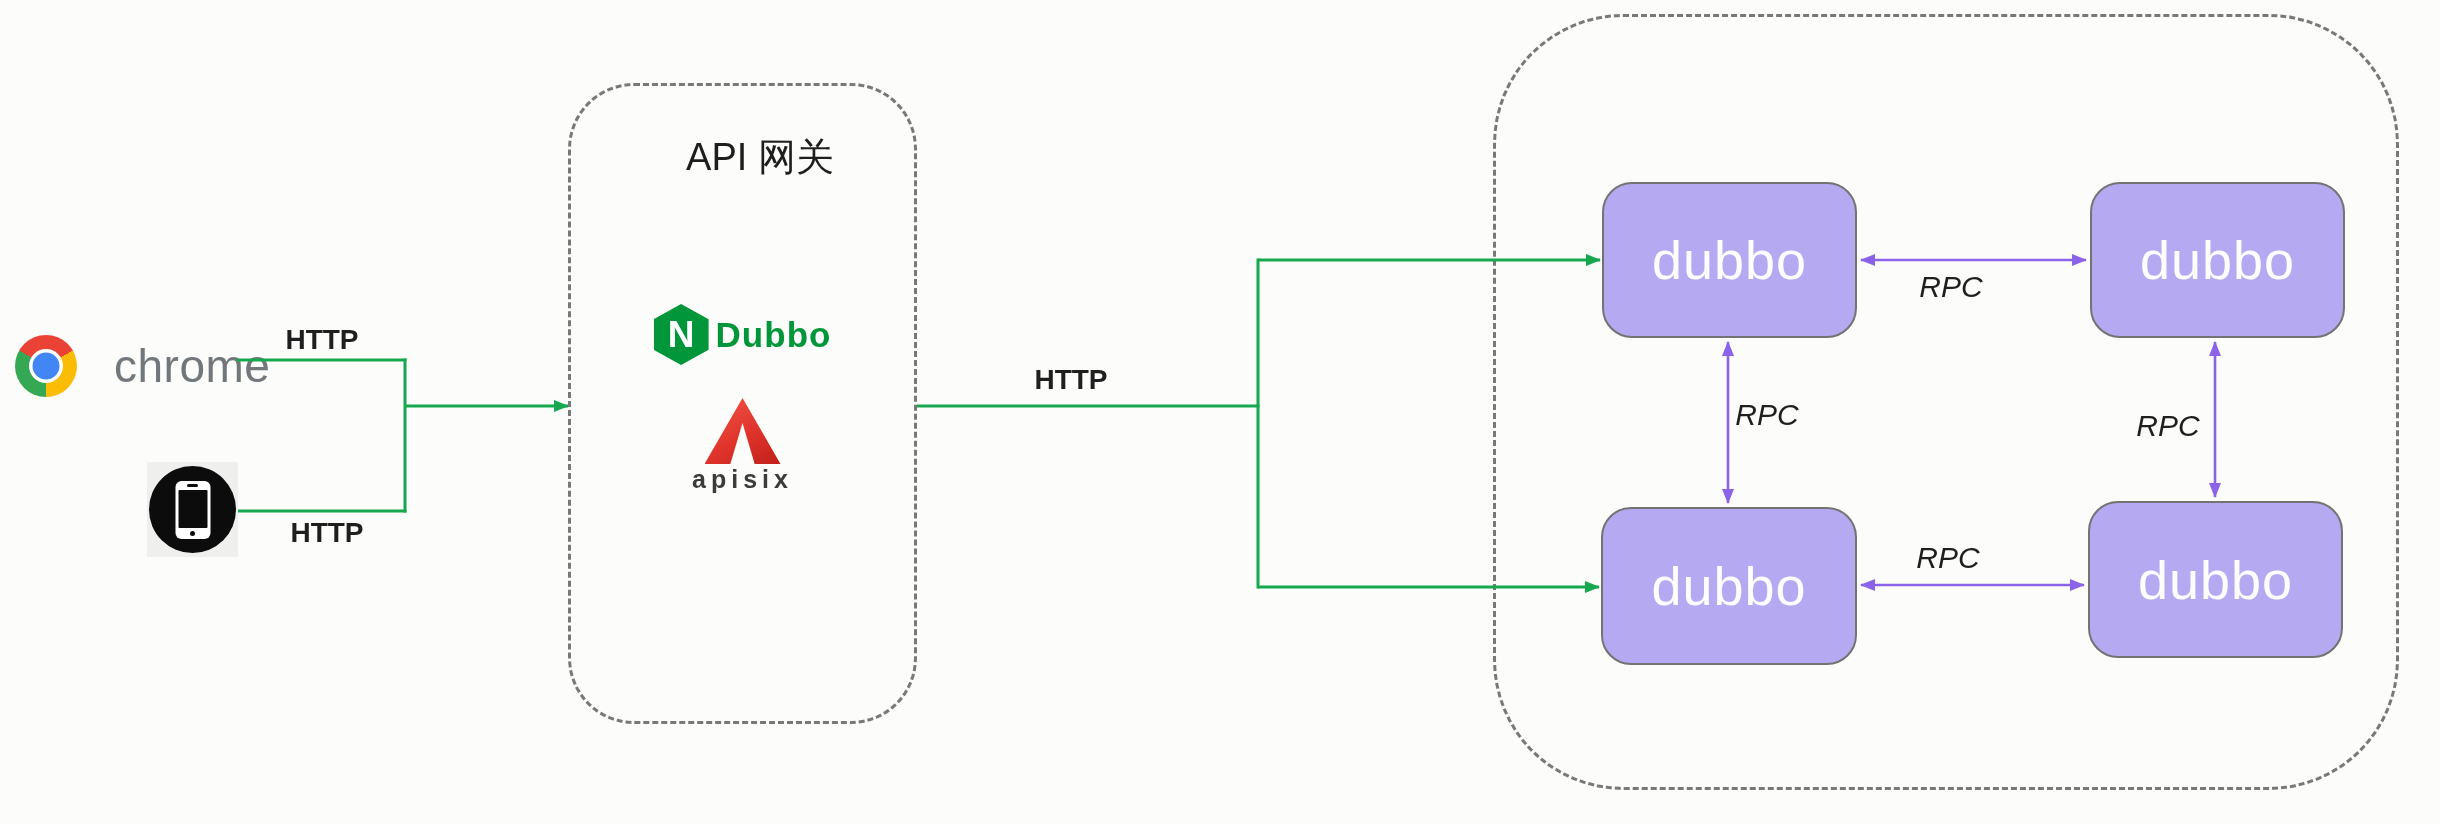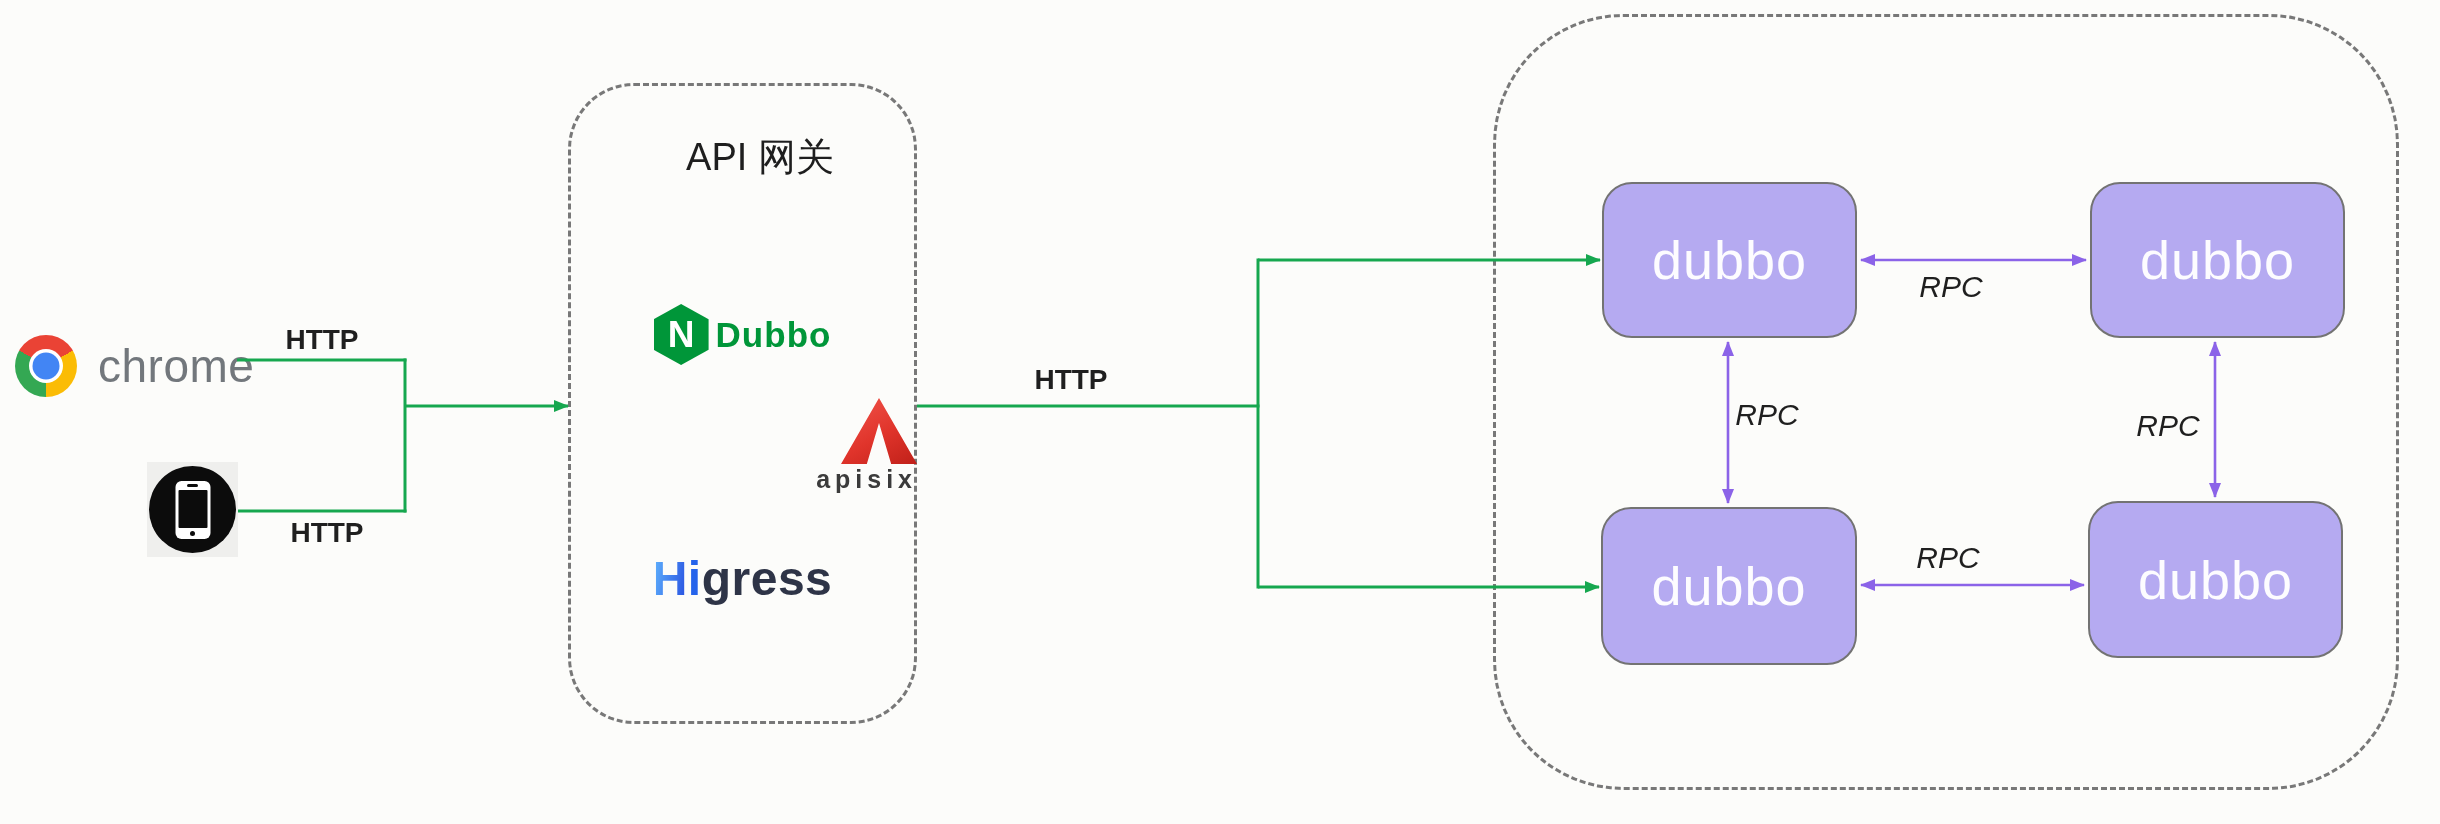--- a/index.html
+++ b/index.html
@@ -16,21 +16,21 @@
 
   .connectors {
     position: absolute;
     left: 0; top: 0;
     width: 2440px; height: 824px;
     pointer-events: none;
     z-index: 5;
   }
 
   
-  .chrome-client { position: absolute; left: 15px; top: 335px; display: flex; align-items: center; z-index: 2; }
+  .chrome-client { position: absolute; left: 15px; top: 335px; display: flex; align-items: center; z-index: 2; gap: 16px; }
   .chrome-icon {
     width: 62px; height: 62px; border-radius: 50%;
     background: conic-gradient(from 300deg, #ea4335 0 120deg, #fbbc05 0 240deg, #34a853 0 360deg);
     position: relative; flex: none;
   }
   .chrome-icon::before {
     content: ""; position: absolute; left: 50%; top: 50%;
     width: 34px; height: 34px; border-radius: 50%;
     background: #ffffff; transform: translate(-50%, -50%);
   }
@@ -97,21 +97,21 @@
   .nginx-hex {
     width: 55px; height: 61px; background: #009639;
     clip-path: polygon(50% 0, 100% 25%, 100% 75%, 50% 100%, 0 75%, 0 25%);
     display: flex; align-items: center; justify-content: center; flex: none;
   }
   .nginx-hex-letter { color: #ffffff; font-size: 37px; font-weight: 700; line-height: 1; }
   .nginx-wordmark { color: #009639; font-size: 35px; font-weight: 800; letter-spacing: 1px; }
 
   .apisix-logo {
     position: absolute; left: 568px; top: 398px; width: 349px;
-    display: flex; flex-direction: column; align-items: flex-end; z-index: 2;
+    display: flex; flex-direction: column; align-items: center; z-index: 2;
   }
   .apisix-triangle {
     width: 76px; height: 66px;
     background: linear-gradient(150deg, #f2564c 0%, #e0342b 55%, #c02019 100%);
     clip-path: polygon(50% 0, 100% 100%, 66% 100%, 50% 38%, 34% 100%, 0 100%);
   }
   .apisix-wordmark {
     margin-top: 3px; color: #3b3b3b; font-size: 25px; font-weight: 800;
     letter-spacing: 5px; line-height: 1;
   }
@@ -201,21 +201,20 @@
       <span class="nginx-hex-letter">N</span>
     </div>
     <span class="nginx-wordmark">Dubbo</span>
   </div>
 
   <div class="apisix-logo">
     <div class="apisix-triangle"></div>
     <div class="apisix-wordmark">apisix</div>
   </div>
 
-  <div class="higress-logo"><span class="higress-h">H</span><span class="higress-i">i</span><span class="higress-rest">gress</span></div>
 
   <div class="group-box backend-box"></div>
 
   <div class="dubbo-node dubbo-1">dubbo</div>
   <div class="dubbo-node dubbo-2">dubbo</div>
   <div class="dubbo-node dubbo-3">dubbo</div>
   <div class="dubbo-node dubbo-4">dubbo</div>
 
   <div class="edge-label rpc" style="left:1951px; top:270px;">RPC</div>
   <div class="edge-label rpc" style="left:1767px; top:398px;">RPC</div>

